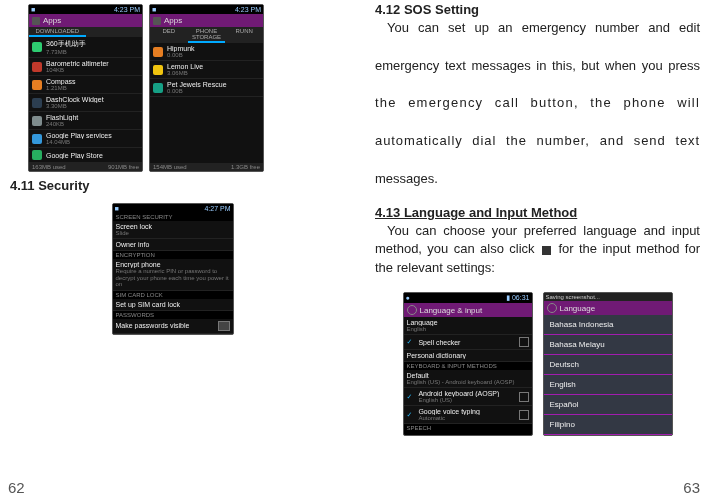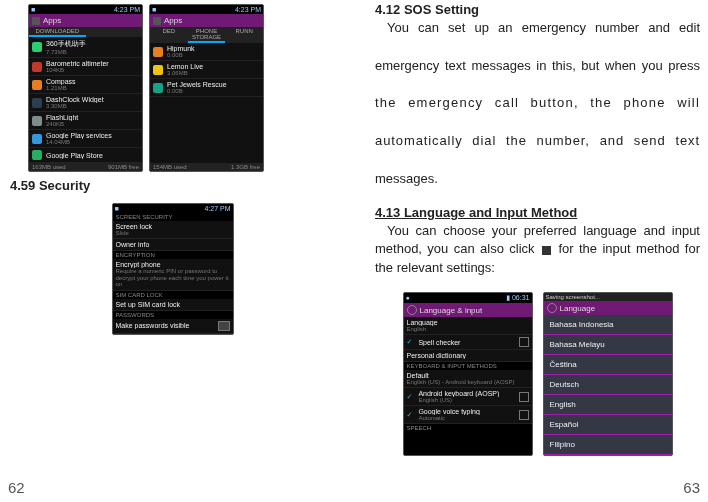--- a/index.html
+++ b/index.html
@@ -153,21 +153,21 @@
             </span>
           </div>
       </div>
       <div class="foot">
           <span>154MB used</span>
           <span>1.3GB free</span>
         </div>
     </div>
   </div>
 
-  <div class="heading">4.59 Security</div>
+  <div class="heading">4.11 Security</div>
 
   <div style="text-align:center;margin-top:10px;">
     <div class="phone" style="width:120px;text-align:left;">
       <div class="status">
           <span>■</span>
           <span>4:27 PM</span>
         </div>
       <div class="list">
         <div class="section">SCREEN SECURITY</div>
         <div class="row">
@@ -285,21 +285,20 @@
           <span style="color:#ccc;font-size:6px;">Saving screenshot...</span>
           <span></span>
         </div>
       <div class="titlebar">
         <span style="width:8px;height:8px;border:1px solid #888;border-radius:50%;"></span>
         <span>Language</span>
       </div>
       <div>
         <div class="langrow">Bahasa Indonesia</div>
         <div class="langrow">Bahasa Melayu</div>
-        <div class="langrow">Čeština</div>
         <div class="langrow">Deutsch</div>
         <div class="langrow">English</div>
         <div class="langrow">Español</div>
         <div class="langrow">Filipino</div>
       </div>
     </div>
   </div>
 </div>
 
 <div class="pageno pageno-left">62</div>

